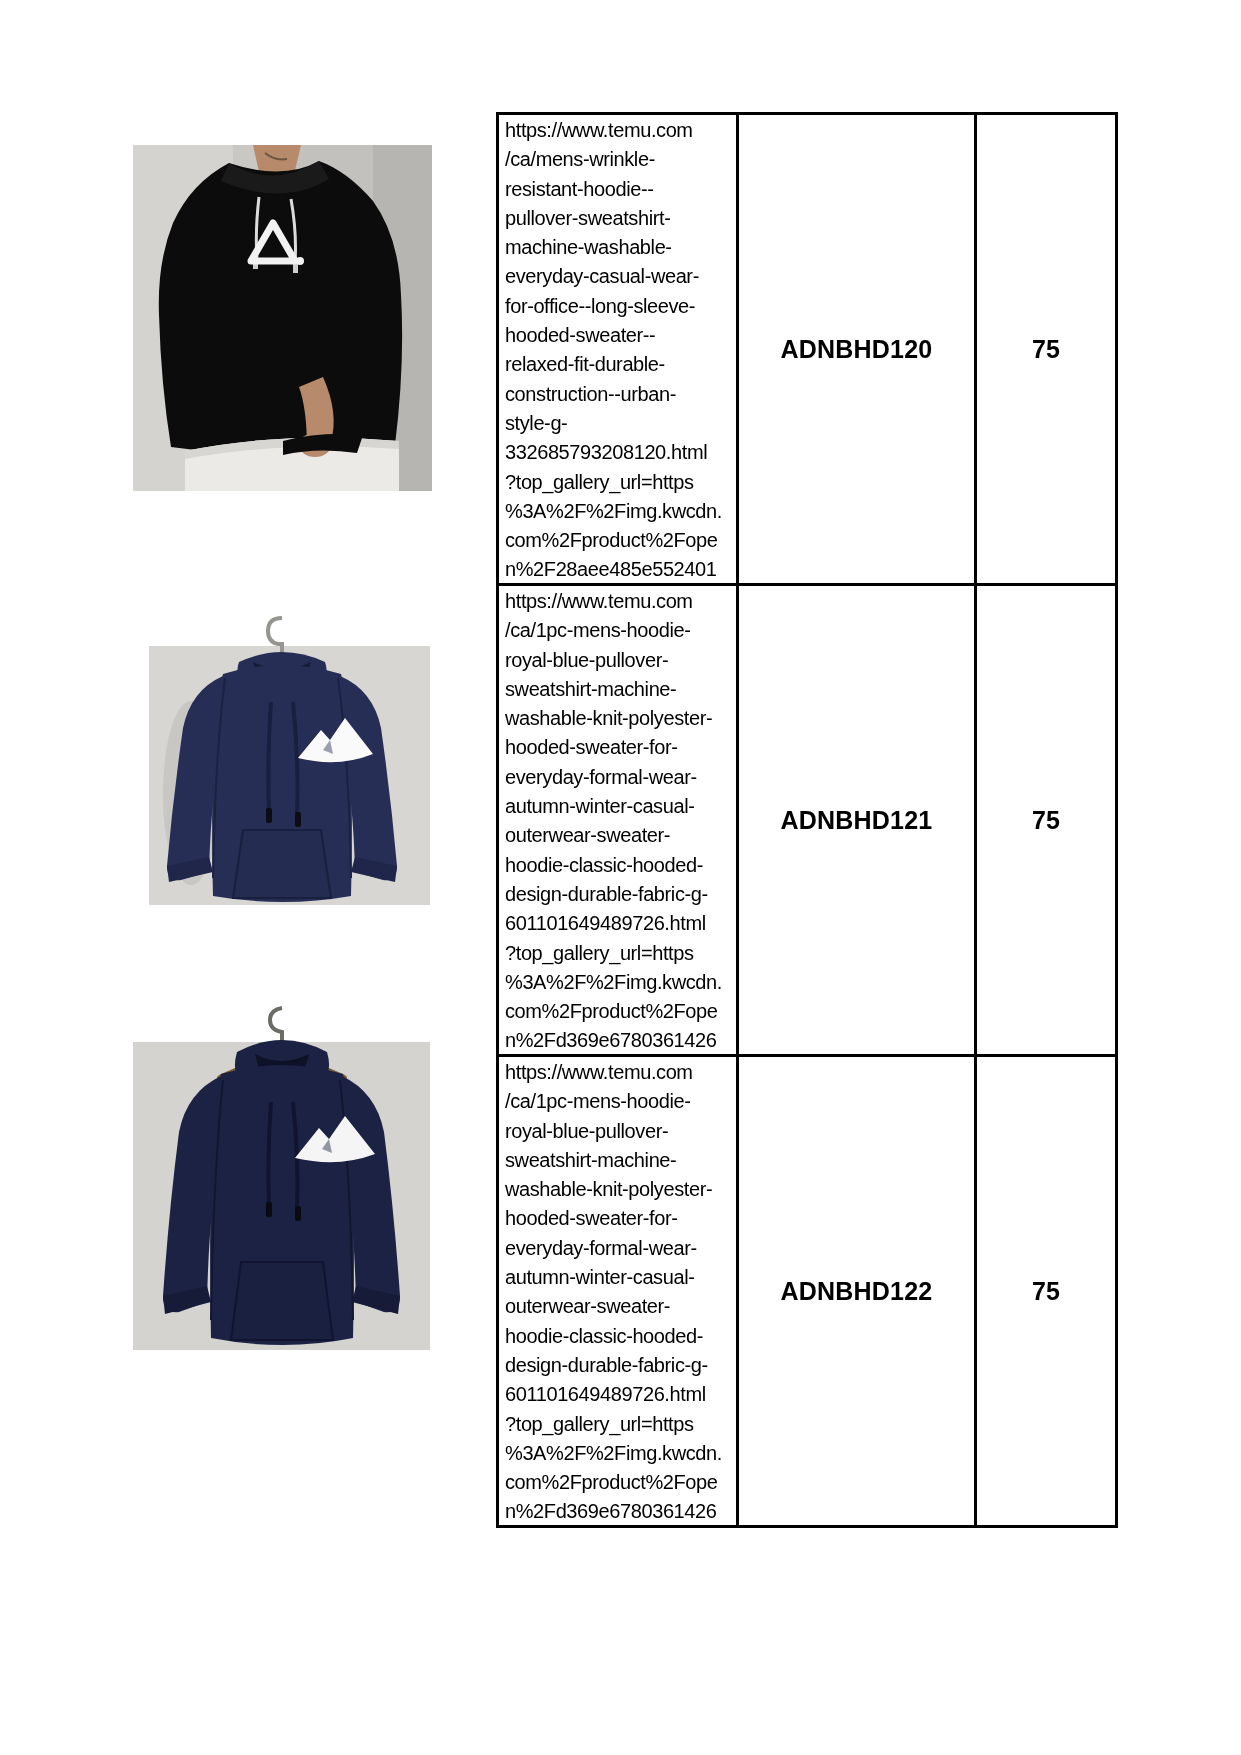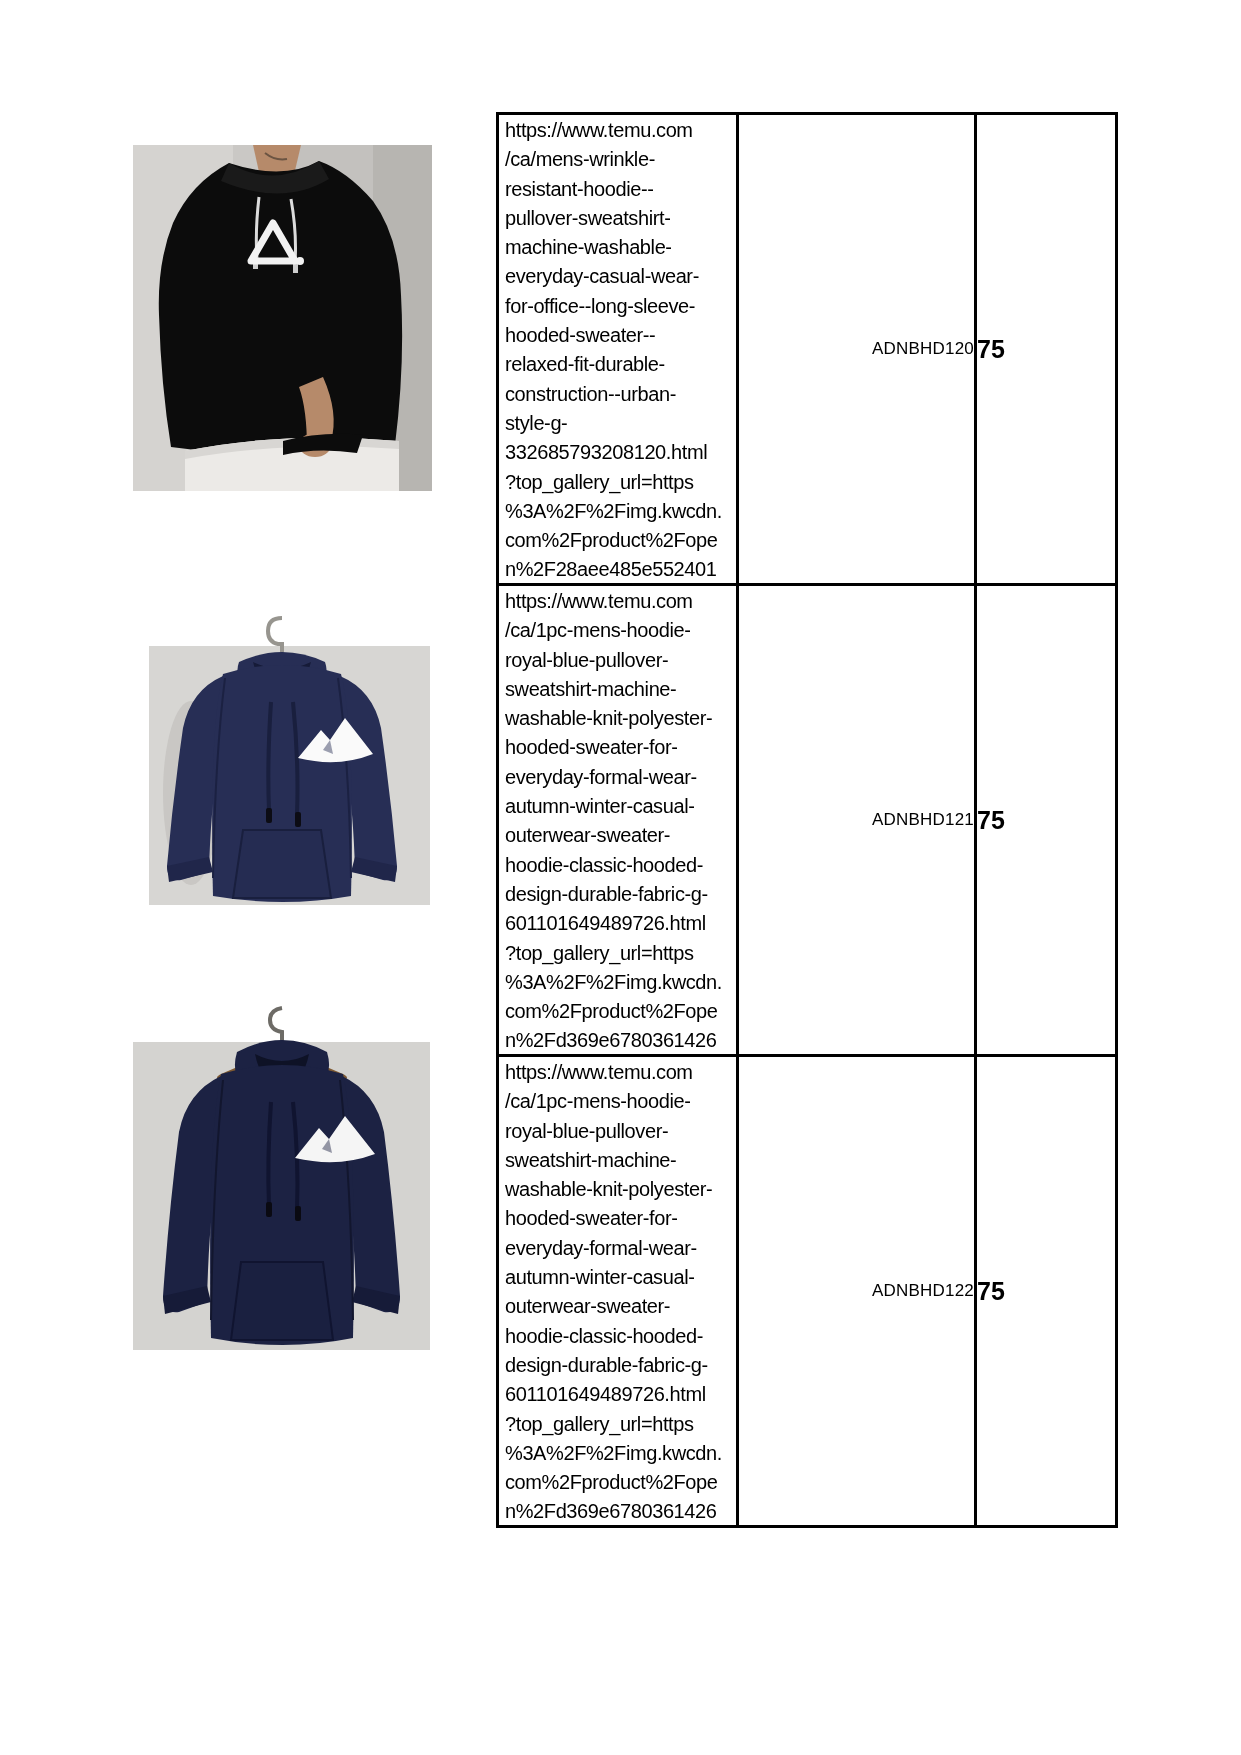--- a/index.html
+++ b/index.html
@@ -26,25 +26,25 @@
   .url-lines{
     font-size:20px;
     line-height:29.3px;
     letter-spacing:-0.4px;
     padding:1px 1px 0 6px;
     height:467px;
     overflow:hidden;
     white-space:nowrap;
   }
   td.code-cell{
-    width:235px;vertical-align:middle;text-align:right;
-    font-weight:normal;font-size:17px;letter-spacing:0.2px;
+    width:235px;vertical-align:middle;text-align:center;
+    font-weight:bold;font-size:25px;letter-spacing:0.2px;
   }
   td.price-cell{
-    width:138px;vertical-align:middle;text-align:left;
+    width:138px;vertical-align:middle;text-align:center;
     font-weight:bold;font-size:25px;
   }
   
   .img-box{position:absolute;}
   .img-box svg{display:block;width:100%;height:100%;}
   #img1{left:133px;top:145px;width:299px;height:346px;}
   #img2{left:133px;top:578px;width:297px;height:327px;}
   #img3{left:133px;top:1000px;width:297px;height:350px;}
 </style>
 </head>

